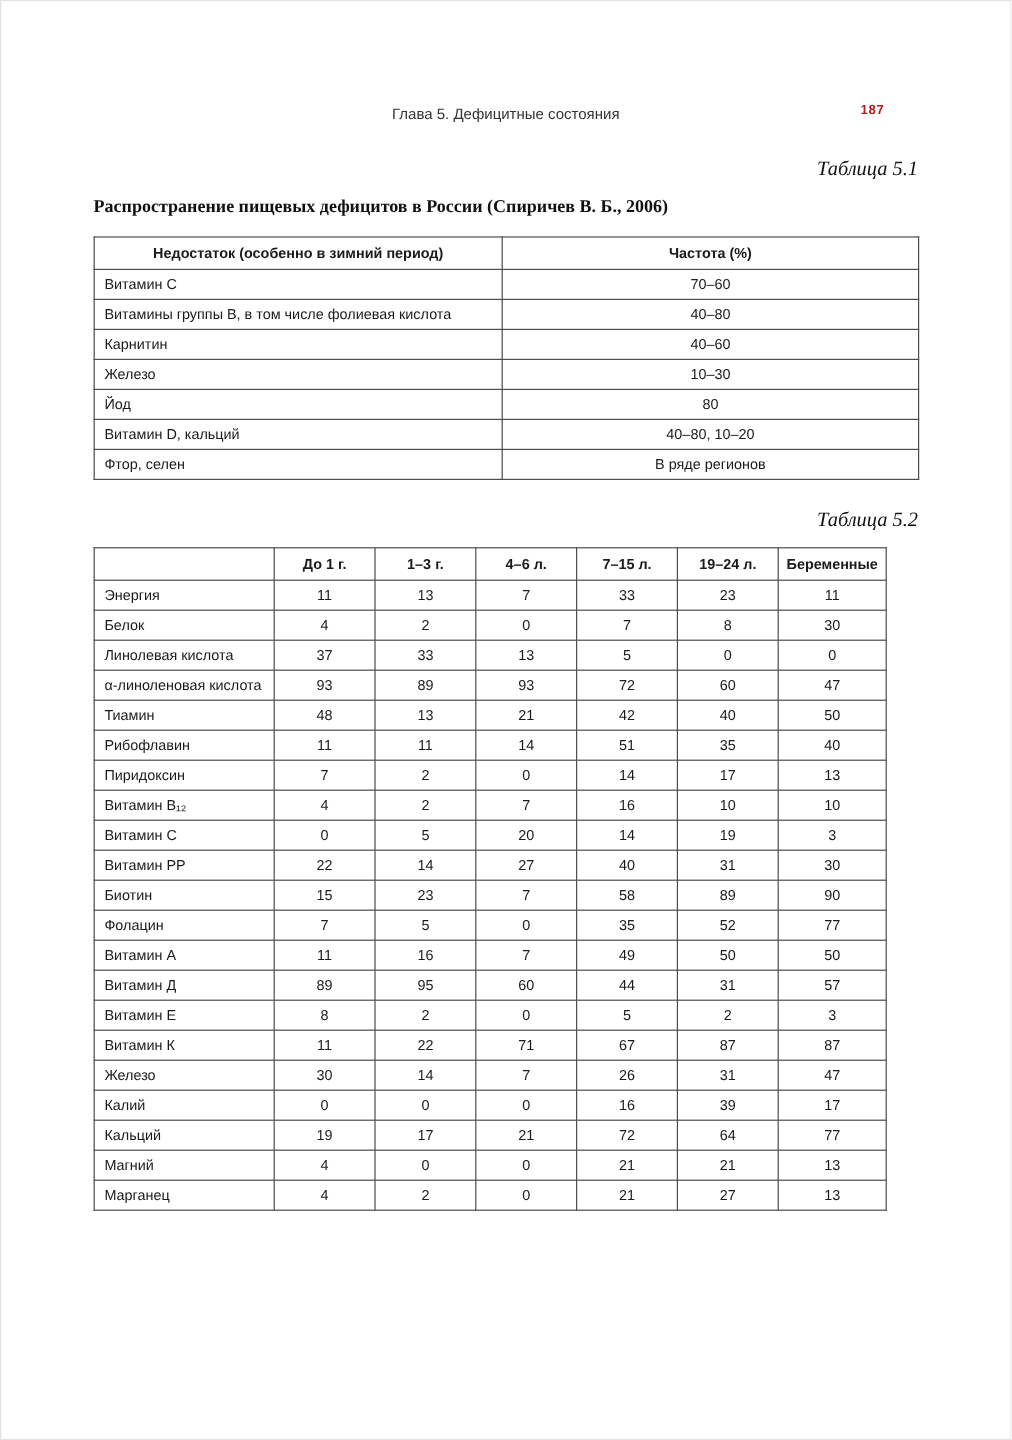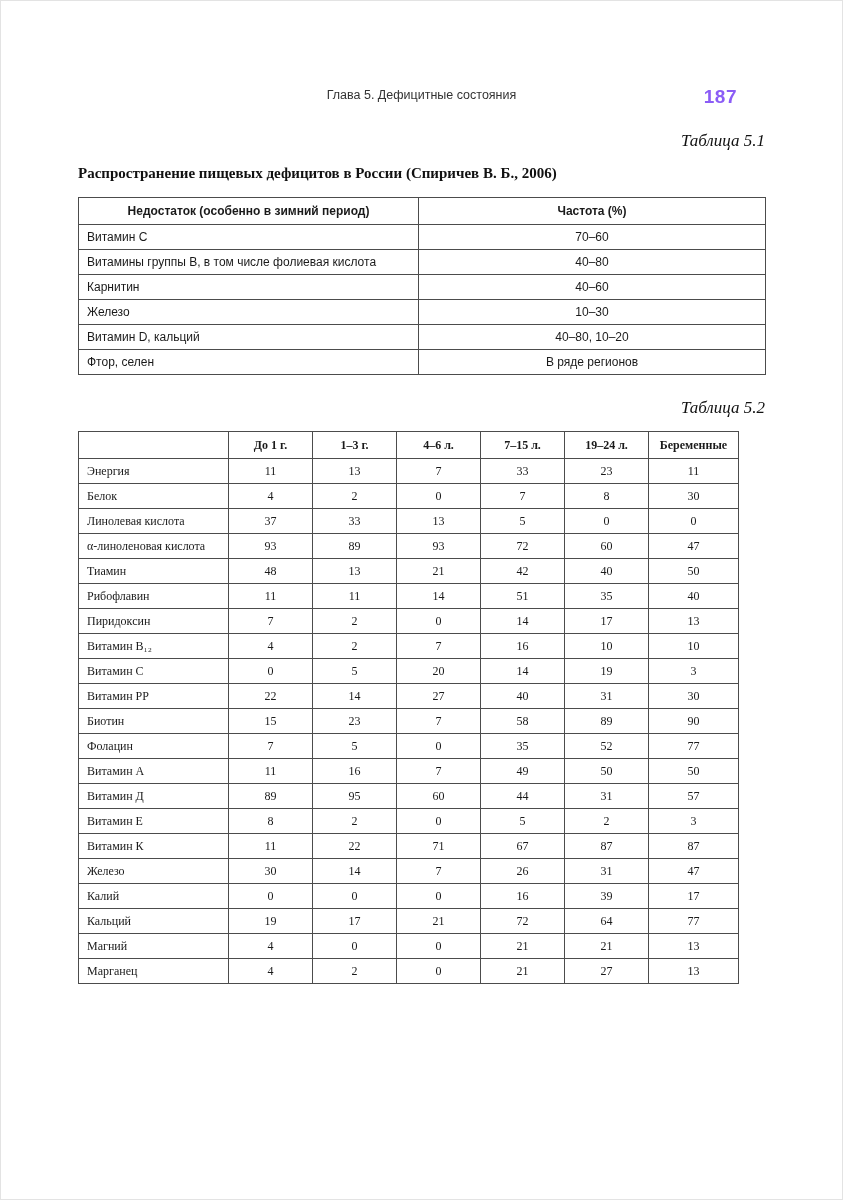--- a/index.html
+++ b/index.html
@@ -21,21 +21,21 @@
     height:20px;
     font-size:12.5px;
     color:#333;
   }
   .page-header .chapter {
     position:absolute; left:0; right:0;
     text-align:center;
   }
   .page-header .pagenum {
     position:absolute; right:28px; top:-2px;
-    font-weight:bold; font-size:19px; color:#8b5cf6;
+    font-weight:bold; font-size:11px; color:#b91c1c;
     letter-spacing:0.5px;
   }
 
   .tbl-caption {
     margin-top:23px;
     text-align:right;
     font-family:"Liberation Serif", serif;
     font-style:italic;
     font-size:17px;
     color:#111;
@@ -68,21 +68,21 @@
     text-align:center;
     height:26px;
   }
   table.data-table td.label { text-align:left; padding-left:8px; }
   table.data-table td.num   { text-align:center; }
 
   table[data-table="table1"] { width:687px; }
   table[data-table="table1"] col.c0 { width:340px; }
   table[data-table="table1"] col.c1 { width:347px; }
 
-  table[data-table="table2"] { width:660px;font-family:Liberation Serif, serif; }
+  table[data-table="table2"] { width:660px; }
   table[data-table="table2"] col.c0 { width:150px; }
   table[data-table="table2"] col.cv { width:84px; }
   table[data-table="table2"] col.clast { width:90px; }
 </style>
 </head>
 <body>
 
 <div class="page">
   <div class="content">
 
@@ -114,20 +114,24 @@
             <td class="label">Витамины группы В, в том числе фолиевая кислота</td>
             <td class="num">40–80</td>
           </tr>
           <tr>
             <td class="label">Карнитин</td>
             <td class="num">40–60</td>
           </tr>
           <tr>
             <td class="label">Железо</td>
             <td class="num">10–30</td>
+          </tr>
+          <tr>
+            <td class="label">Йод</td>
+            <td class="num">80</td>
           </tr>
           <tr>
             <td class="label">Витамин D, кальций</td>
             <td class="num">40–80, 10–20</td>
           </tr>
           <tr>
             <td class="label">Фтор, селен</td>
             <td class="num">В ряде регионов</td>
           </tr>
         </tbody>

